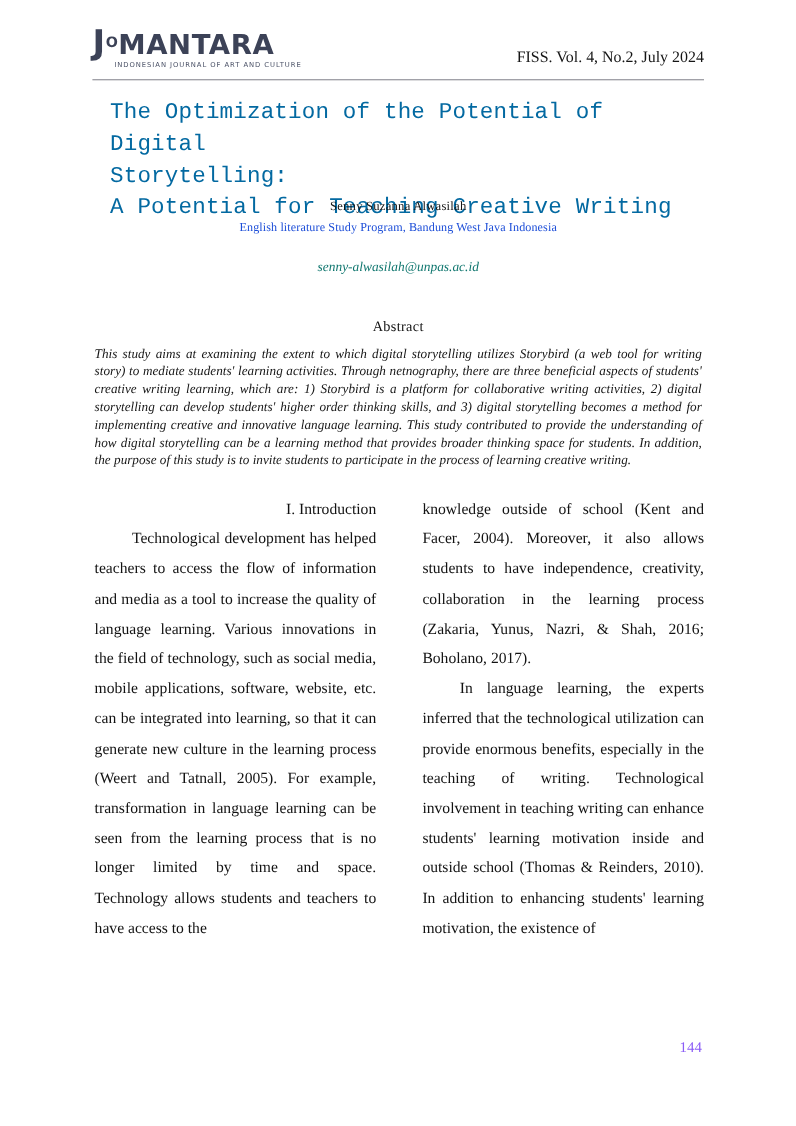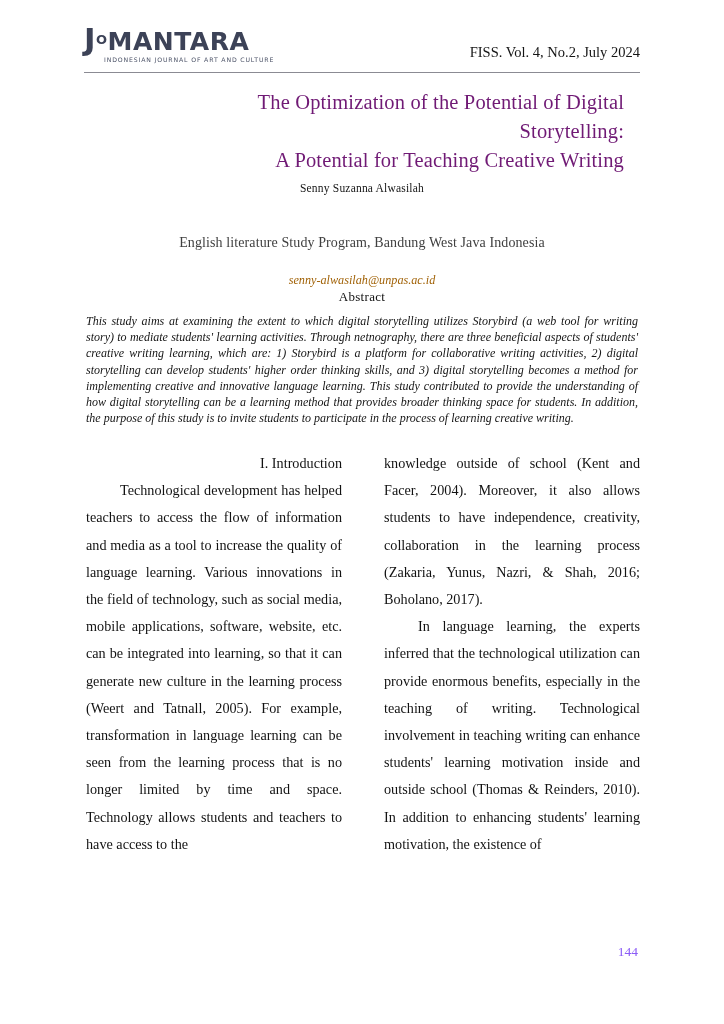--- a/index.html
+++ b/index.html
@@ -82,54 +82,54 @@
     height: 0;
     border-top: 1.6px solid #8b8b93;
   }
 
   
   .title {
     position: absolute;
     left: 100px;
     top: 88px;
     width: 524px;
-    text-align: right;
-    font-family: Liberation Serif, serif;
+    text-align: left;
+    font-family: Liberation Mono, monospace;
     font-size: 20.5px;
     line-height: 29px;
-    color: #701a75;
+    color: #0369a1;
     letter-spacing: 0.15px;
   }
 
   
   .byline {
     position: absolute;
     left: 92px;
     top: 182px;
     width: 540px;
     text-align: center;
   }
   .author {
     font-family: "Liberation Serif", serif;
     font-size: 11.5px;
     letter-spacing: 0.2px;
     color: #141414;
   }
   .affiliation {
     font-family: "Liberation Serif", serif;
-    font-size: 14px;
+    font-size: 11px;
     letter-spacing: 0.1px;
-    color: #404040;
-    margin-top: 41px;
+    color: #1d4ed8;
+    margin-top: 7px;
   }
   .email {
     font-family: "Liberation Serif", serif;
     font-style: italic;
     font-size: 12.2px;
-    color: #a16207;
+    color: #0f766e;
     margin-top: 22px;
   }
 
   
   .abstract-heading {
     position: absolute;
     left: 92px;
     top: 289px;
     width: 540px;
     text-align: center;

